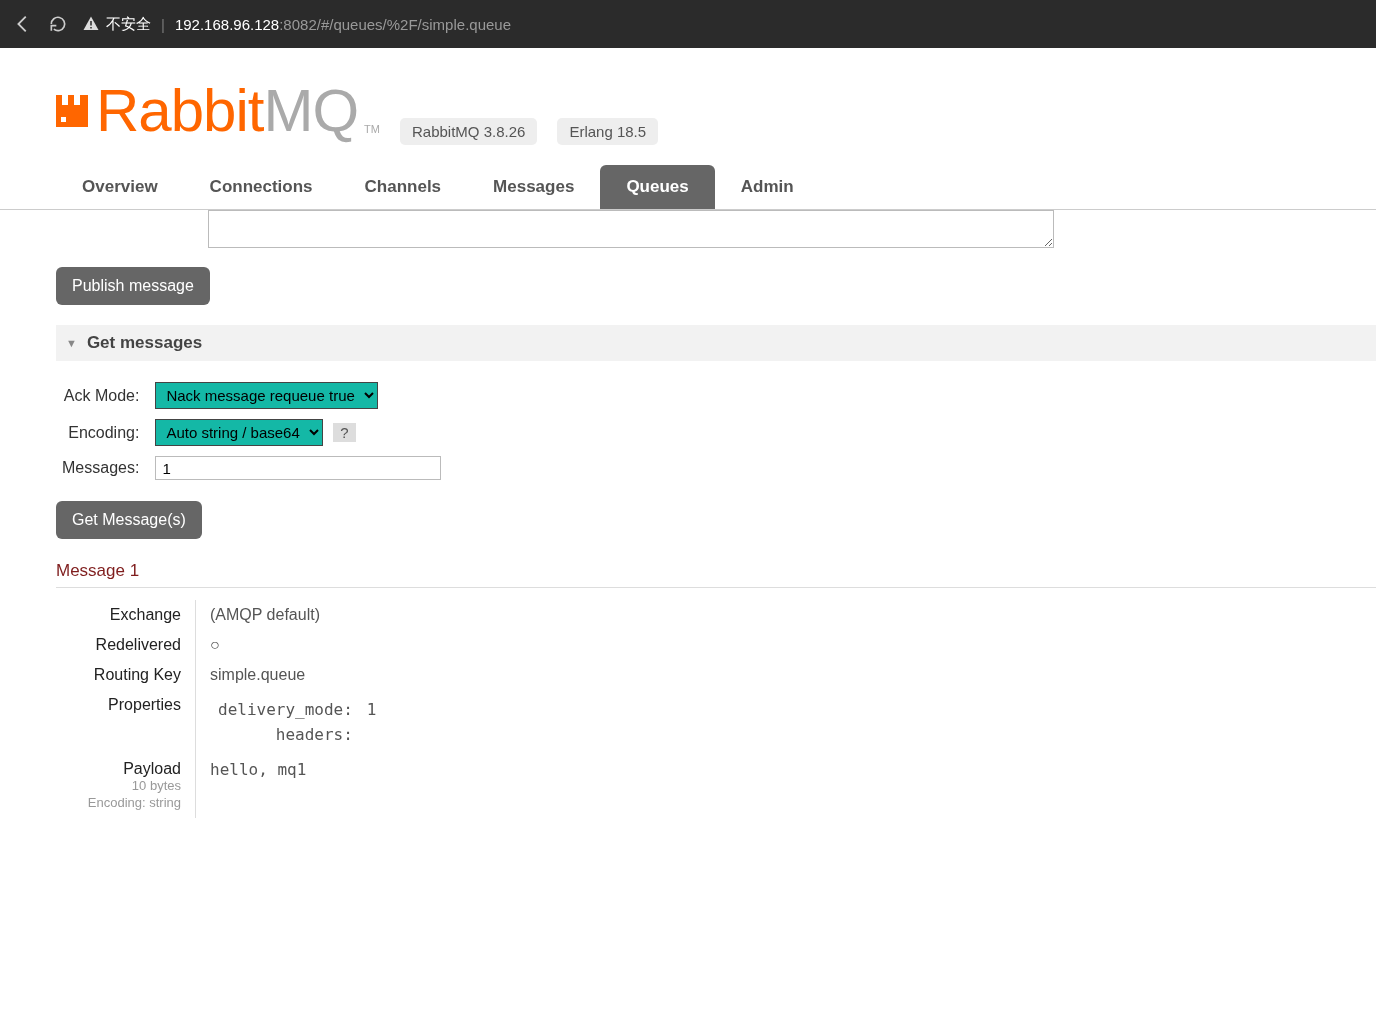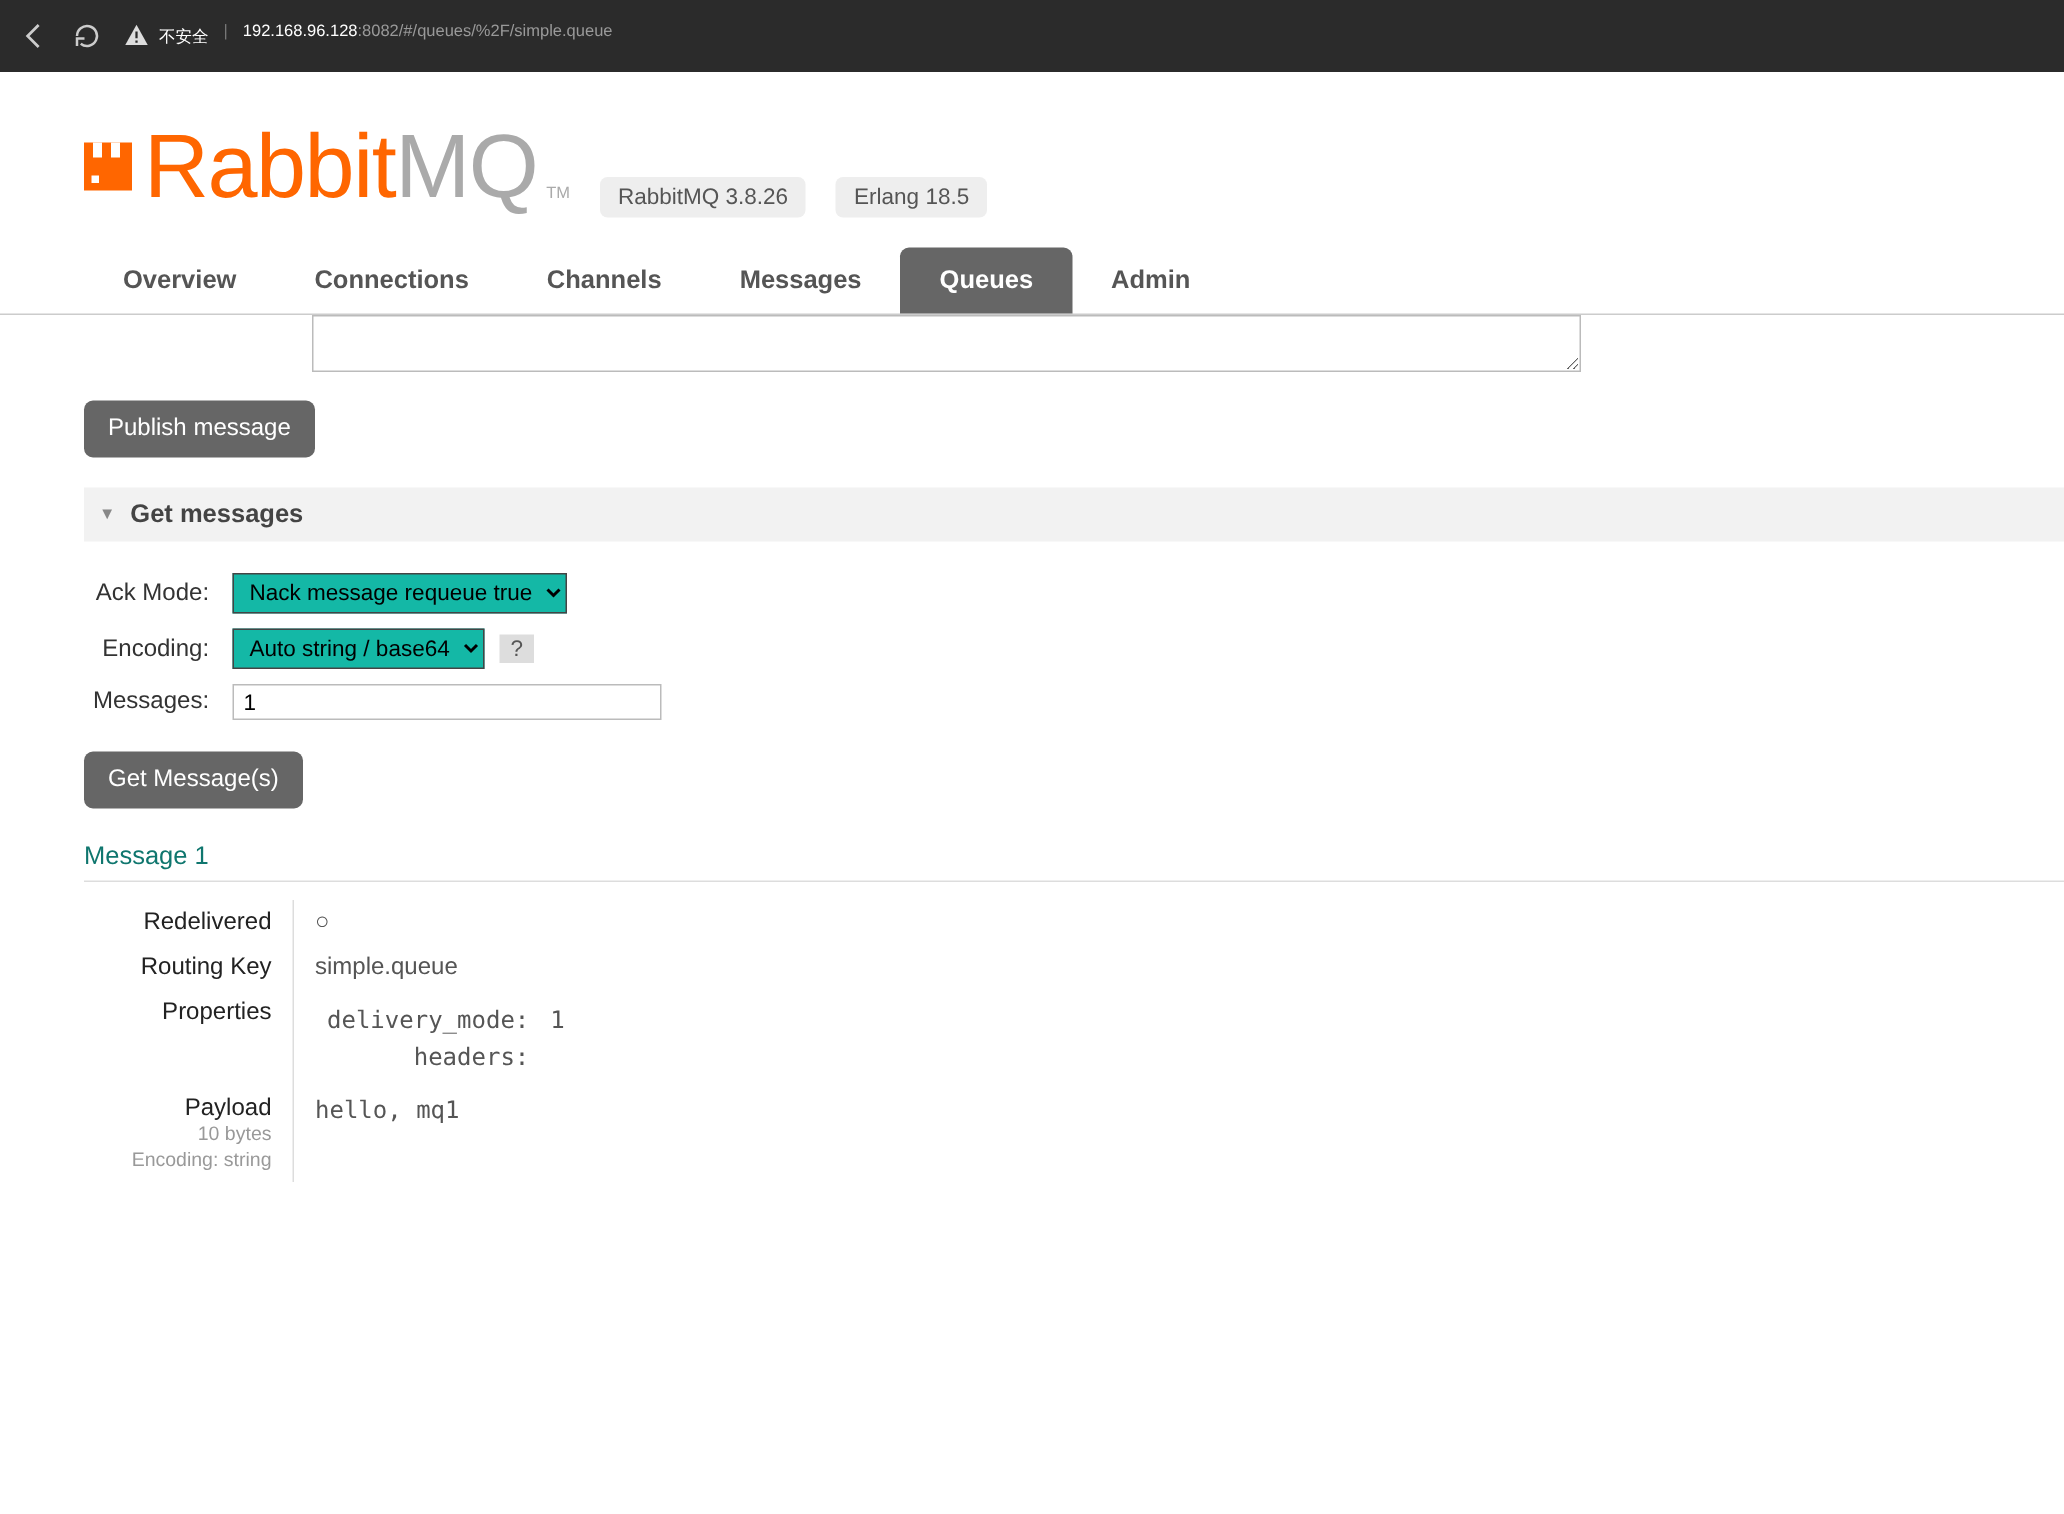--- a/index.html
+++ b/index.html
@@ -1,21 +1,21 @@
 <!DOCTYPE html>
 <html><head>
   <meta charset="utf-8">
   <style>
     * { margin: 0; padding: 0; box-sizing: border-box; }
     body { font-family: Verdana, Arial, sans-serif; font-size: 14px; background: #fff; color: #444; }
 
     
     .browser-chrome { background: #2b2b2b; height: 48px; display: flex; align-items: center; padding: 0 12px; gap: 14px; }
     .browser-chrome .nav-btn { color: #ccc; cursor: pointer; display: flex; align-items: center; }
-    .browser-chrome .addr { display: flex; align-items: flex-start; gap: 10px; color: #ddd; font-size: 11px; }
+    .browser-chrome .addr { display: flex; align-items: center; gap: 10px; color: #ddd; font-size: 15px; }
     .browser-chrome .addr .warn { color: #fff; display: flex; align-items: center; gap: 6px; }
     .browser-chrome .addr .sep { color: #777; }
     .browser-chrome .addr .url { color: #fff; }
     .browser-chrome .addr .url .dim { color: #999; }
 
     
     .page { padding: 0 0 40px 0; }
     .header { display: flex; align-items: flex-end; gap: 20px; padding: 28px 0 14px 56px; }
     .logo { display: flex; align-items: baseline; gap: 2px; }
     .logo .mark { width: 32px; height: 32px; background: #ff6600; position: relative; margin-right: 6px; align-self: center; }
@@ -46,21 +46,21 @@
 
     .warning-line { margin-top:18px; font-size:16px; color:#444; }
     .help { display:inline-block; background:#ddd; padding:1px 7px; cursor:pointer; font-size:15px; color:#555; margin-left:6px; }
 
     .form-table { margin-top:16px; border-spacing: 0; }
     .form-table td { padding: 5px 6px; vertical-align: middle; }
     .form-table td.label { text-align:right; font-size:16px; color:#333; padding-right:10px; }
     .form-table select { font-size:15px; padding:3px 6px; border:1px solid #444; background:#14b8a6; }
     .form-table input[type=text] { font-size:15px; padding:2px 6px; border:1px solid #bbb; width:286px; height:24px; }
 
-    .msg-title { margin-top:22px; font-size:17px; color:#0f766e; }
+    .msg-title { margin-top:22px; font-size:17px; color:#7f1d1d; }
     .hr { border:0; border-top:1px solid #ddd; margin-top:6px; }
 
     .remaining { margin-top:14px; font-size:16px; color:#444; }
     .remaining .bold { font-weight:bold; }
 
     .msg-table { margin-top:12px; border-spacing:0; }
     .msg-table td { padding:6px 14px; vertical-align:top; font-size:16px; }
     .msg-table td.msglabel { text-align:right; color:#222; border-right:1px solid #ddd; min-width:140px; }
     .msg-table td.msgval { color:#555; }
     .msg-table .sub { color:#999; font-size:13px; display:block; text-align:right; line-height:1.3; }
@@ -168,20 +168,24 @@
 
     <button class="btn">Get Message(s)</button>
 
     
     <div class="msg-title">Message 1</div>
     <hr class="hr">
 
 
     <table class="msg-table">
       <tbody>
+          <tr>
+        <td class="msglabel">Exchange</td>
+        <td class="msgval">(AMQP default)</td>
+      </tr>
       <tr>
         <td class="msglabel">Redelivered</td>
         <td class="msgval redeliv">○</td>
       </tr>
       <tr>
         <td class="msglabel">Routing Key</td>
         <td class="msgval">simple.queue</td>
       </tr>
       <tr>
         <td class="msglabel">Properties</td>

